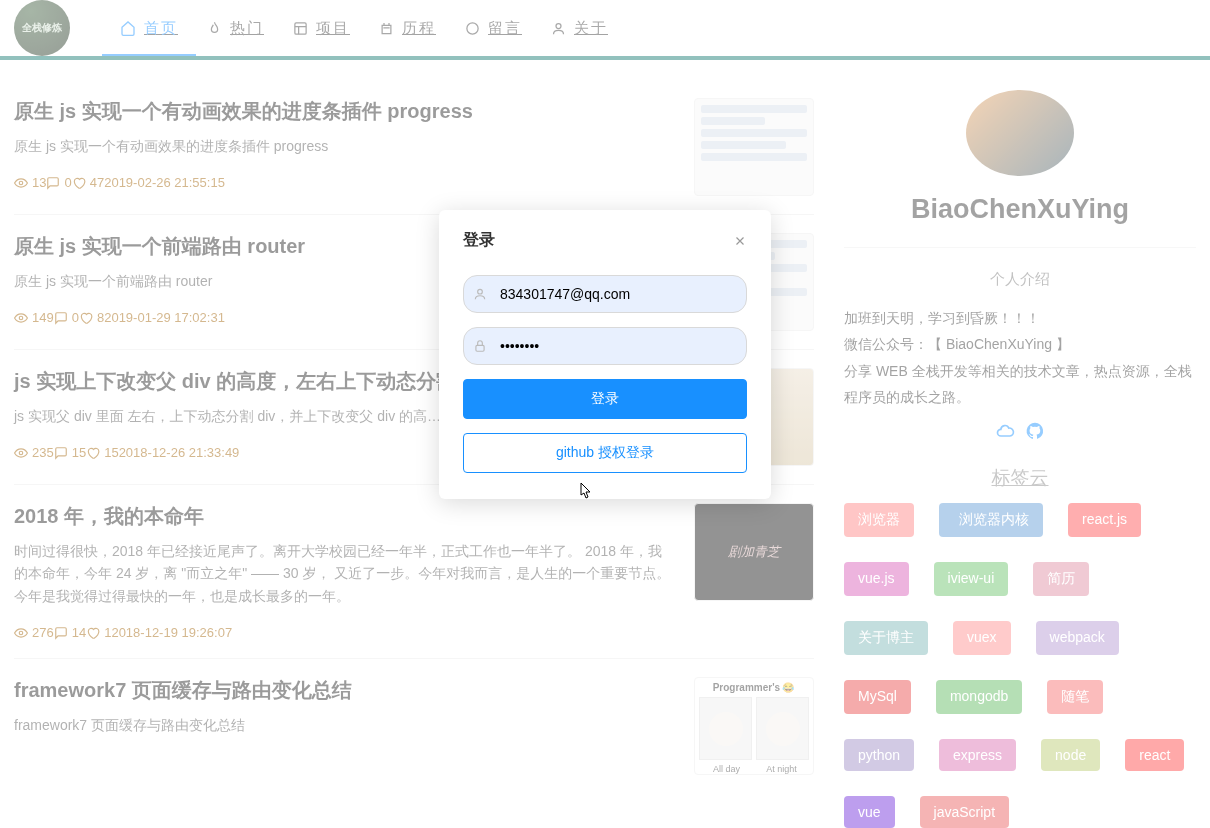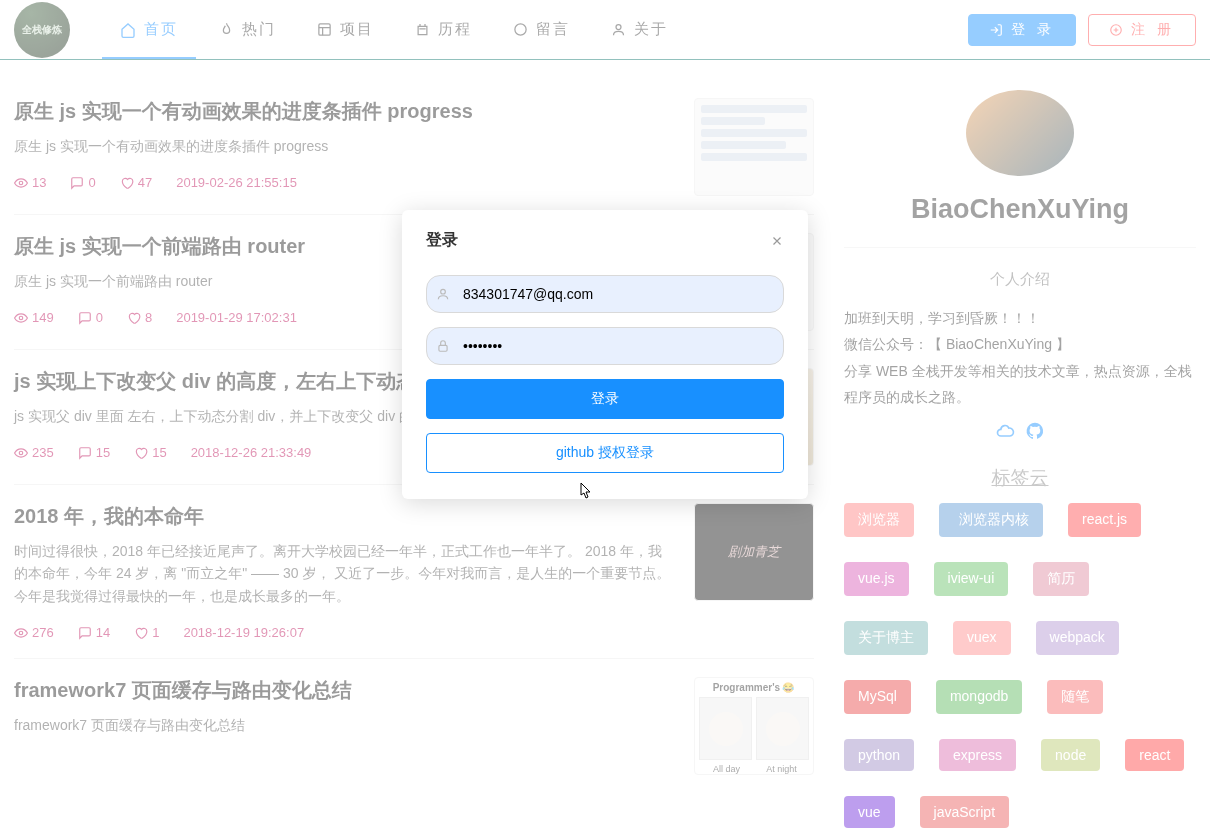--- a/index.html
+++ b/index.html
@@ -1,52 +1,52 @@
 <!DOCTYPE html>
 <html><head>
 <meta charset="utf-8">
 <style>
 * { margin: 0; padding: 0; box-sizing: border-box; }
 body { font-family: -apple-system, "Helvetica Neue", Arial, sans-serif; font-size: 14px; color: #333; background: #fff; width: 1210px; height: 828px; overflow: hidden; position: relative; }
-.header { height: 60px; padding: 0 14px; display: flex; align-items: center; border-bottom: 1px solid #0f766e; }
+.header { height: 60px; padding: 0 14px; display: flex; align-items: center; border-bottom: 4px solid #0f766e; }
 .logo { width: 56px; height: 56px; border-radius: 50%; background: radial-gradient(circle at 30% 20%, #3b5d3b, #1a2a1a); display:flex; align-items:center; justify-content:center; color:#d0e0d0; font-size:10px; font-weight:600; }
-.nav { display: flex; margin-left: 50px; gap: 40px; height: 100%; align-items: center; }
+.nav { display: flex; margin-left: 50px; gap: 28px; height: 100%; align-items: center; text-decoration: underline; }
 .nav-item { display: flex; align-items: center; gap: 8px; color: #404040; cursor: pointer; height: 100%; position: relative; font-size: 15px; letter-spacing: 2px; }
 .nav-item.active { color: #1890ff; }
 .nav-item.active::after { content: ''; position: absolute; bottom: 0; left: -18px; right: -18px; height: 2px; background: #1890ff; }
 .nav-icon { width: 16px; height: 16px; display:inline-flex; align-items:center; justify-content:center; }
 .header-right { margin-left: auto; display: flex; gap: 12px; }
 .btn { padding: 6px 20px; border-radius: 4px; cursor: pointer; display:flex; align-items:center; gap:8px; font-size:14px; letter-spacing: 4px; }
 .btn-primary { background: #1890ff; color: #fff; border: 1px solid #1890ff; }
 .btn-danger-outline { background: #fff; color: #ff4d4f; border: 1px solid #ff4d4f; }
 .main { display: flex; padding: 20px 14px 0 14px; gap: 30px; height: calc(100% - 60px); }
 .left { flex: 1; }
 .article { border-bottom: 1px solid #ececec; padding: 18px 0; display: flex; gap: 20px; }
 .article-content { flex: 1; }
 .article-title { font-size: 20px; font-weight: 700; margin-bottom: 10px; color: #222; }
 .article-summary { color: #555; font-size: 14px; line-height: 1.6; margin-bottom: 18px; }
-.article-meta { display: flex; gap: 24px; color: #be185d; font-size: 13px; align-items:center; }
+.article-meta { display: flex; gap: 0; color: #a16207; font-size: 13px; align-items:center; }
 .meta-item { display:flex; align-items:center; gap:4px; }
 .thumb { width: 120px; height: 98px; background:#f7f7f7; border:1px solid #eaeaea; border-radius:4px; display:flex; flex-direction:column; padding:6px; gap:4px; }
 .thumb-line { height:8px; background:#d4dde8; border-radius:2px; }
 .thumb-dark { background:#111; color:#caa; font-size:13px; display:flex; align-items:center; justify-content:center; font-style:italic; }
 .thumb-prog { background:#fff; }
 .right { width: 352px; display:flex; flex-direction:column; align-items:center; }
 .avatar { width: 108px; height: 108px; border-radius: 50%; background: linear-gradient(135deg,#e8a15c,#3d5a6a); margin-top: 10px; }
 .username { font-size: 27px; font-weight: 700; margin-top: 18px; }
 .hr { width: 100%; height: 1px; background: #eee; margin: 22px 0; }
 .bio-title { color: #777; font-size: 15px; margin-bottom: 16px; }
 .bio-line { width: 100%; color: #333; line-height: 1.9; font-size: 14px; }
 .social { display:flex; gap:10px; margin-top:10px; justify-content:center; width:100%; }
 .social-icon { width:20px; height:20px; color:#1890ff; }
 .tag-cloud-title { color:#888; font-size:19px; margin:24px 4px 12px;text-decoration:underline; }
 .tags { display:flex; flex-wrap:wrap; gap:25px; width:100%; }
 .tag { padding: 8px 14px; border-radius: 4px; color:#fff; font-size:14px; cursor:pointer; display:inline-flex; }
 .overlay { position:absolute; inset:0; background:rgba(255,255,255,0.55); display:flex; align-items:flex-start; justify-content:center; padding-top:210px; }
-.modal { width: 406px; background:#fff; border-radius:6px; box-shadow: 0 4px 24px rgba(0,0,0,0.15); padding: 20px 24px 26px; }
+.modal { width: 332px; background:#fff; border-radius:6px; box-shadow: 0 4px 24px rgba(0,0,0,0.15); padding: 20px 24px 26px; }
 .modal-head { display:flex; justify-content:space-between; align-items:center; margin-bottom: 24px; }
 .modal-title { font-size:16px; font-weight:600; color:#333; }
 .close-x { color:#999; cursor:pointer; font-size:14px; }
 .input-wrap { position:relative; margin-bottom: 14px; }
 .input-wrap input { width:100%; padding: 10px 12px 10px 36px; border:1px solid #d9d9d9; border-radius:14px; font-size:14px; background:#e8f0fe; outline:none; }
 .input-icon { position:absolute; left:10px; top:50%; transform:translateY(-50%); color:#bbb; }
 .modal-btn { width:100%; padding:10px; border-radius:4px; text-align:center; cursor:pointer; font-size:14px; margin-top:14px; }
 .modal-btn-primary { background:#1890ff; color:#fff; border:1px solid #1890ff; }
 .modal-btn-outline { background:#fff; color:#1890ff; border:1px solid #1890ff; }
 .cursor { position:absolute; left:575px; top:482px; pointer-events:none; }
@@ -104,39 +104,20 @@
       <span>留言</span>
     </div>
     <div class="nav-item">
       <span class="nav-icon">
           <svg width="15" height="15" viewBox="0 0 24 24" fill="none" stroke="currentColor" stroke-width="2">
             <circle cx="12" cy="8" r="4"></circle>
             <path d="M4 21c0-4 4-6 8-6s8 2 8 6"></path>
           </svg>
         </span>
       <span>关于</span>
-    </div>
-  </div>
-  <div class="header-right">
-    <div class="btn btn-primary">
-      <span>
-          <svg width="14" height="14" viewBox="0 0 24 24" fill="none" stroke="currentColor" stroke-width="2">
-            <path d="M15 3h4a2 2 0 012 2v14a2 2 0 01-2 2h-4M10 17l5-5-5-5M15 12H3"></path>
-          </svg>
-        </span>
-      <span>登 录</span>
-    </div>
-    <div class="btn btn-danger-outline">
-      <span>
-          <svg width="14" height="14" viewBox="0 0 24 24" fill="none" stroke="currentColor" stroke-width="2">
-            <circle cx="12" cy="12" r="9"></circle>
-            <path d="M12 8v8M8 12h8"></path>
-          </svg>
-        </span>
-      <span>注 册</span>
     </div>
   </div>
 </div>
 
 <div class="main">
   <div class="left">
 
     <div class="article">
       <div class="article-content">
         <div class="article-title">原生 js 实现一个有动画效果的进度条插件 progress</div>

